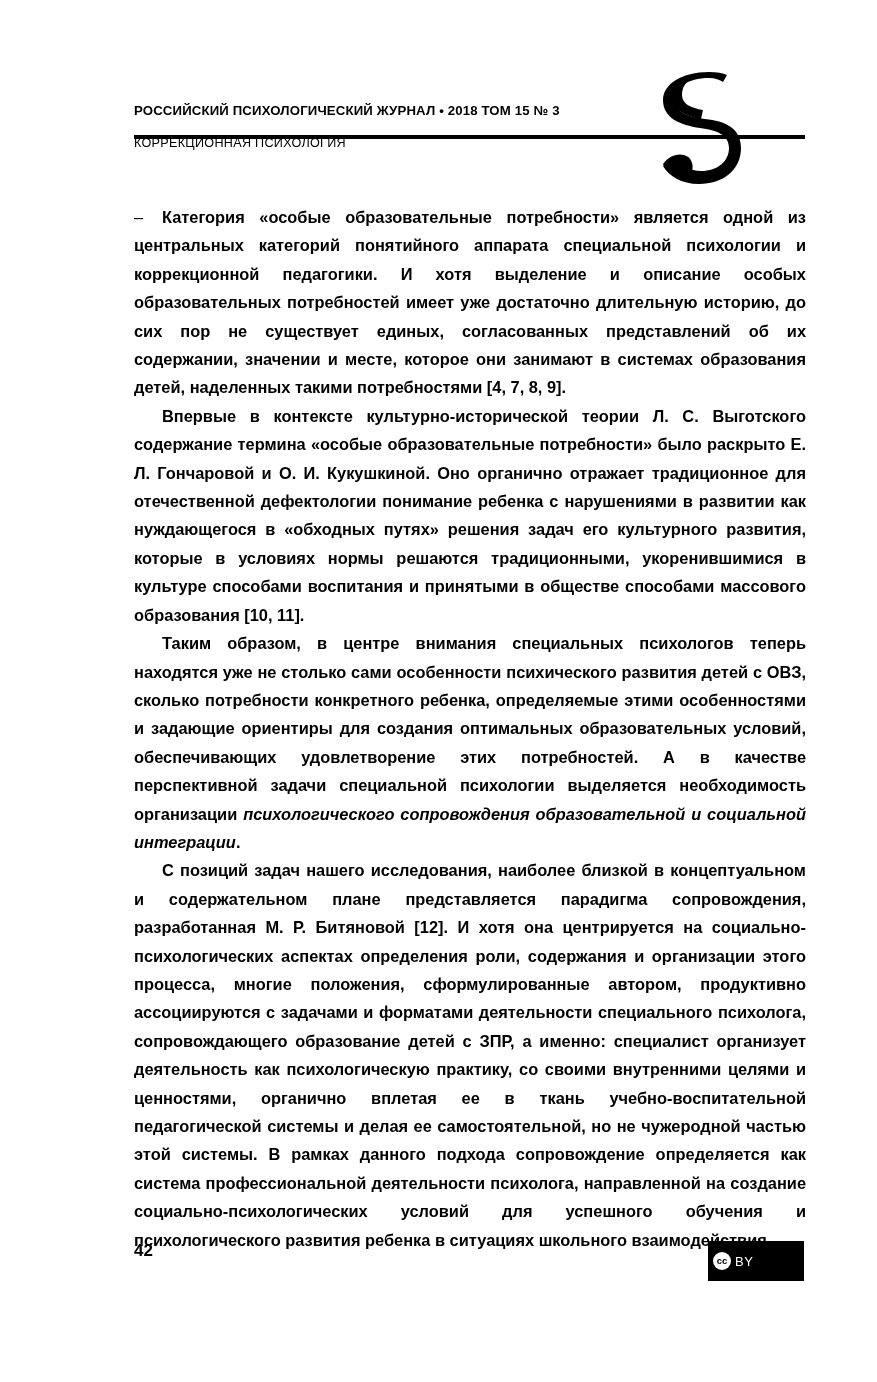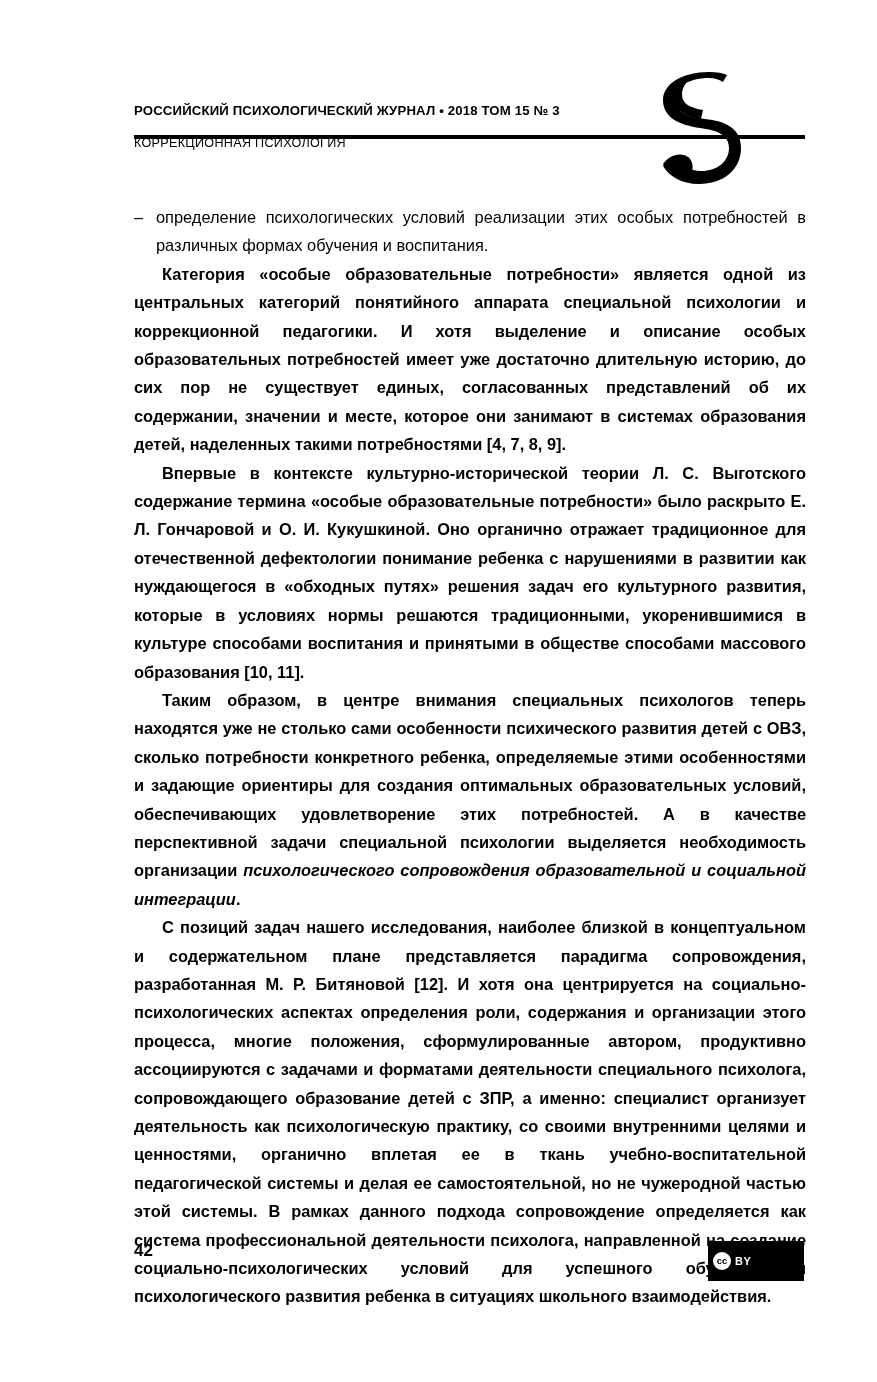--- a/index.html
+++ b/index.html
@@ -146,22 +146,22 @@
     color: #000;
     font-size: 9.5px;
     font-weight: 700;
     line-height: 18px;
     text-align: center;
     font-family: "Liberation Sans", sans-serif;
     flex: 0 0 auto;
   }
   .cc-by {
     color: #ffffff;
-    font-size: 11px;
-    font-weight: 700;
+    font-size: 13px;
+    font-weight: 400;
     letter-spacing: 0.5px;
     font-family: "Liberation Sans", sans-serif;
   }
 </style>
 </head>
 <body>
 
 <div class="page">
 
   <div class="masthead">
@@ -185,21 +185,21 @@
                C33 32 42 36 54 38 L52 47
                C34 44 22 36 22 22 Z" fill="#000000"></path>
       <path d="M14 92 C19 85 27 81 35 83 C42 85 45 92 43 99
                C41 106 33 108 26 105 C20 102 16 97 14 92 Z" fill="#000000"></path>
     </svg>
   </div>
 
   <div class="body-col">
 
     <p class="para bullet">
-      <span class="dash">–</span><span>определение психологических условий реализации этих особых потребностей в различных формах обучения и воспитания.</span>
+      <span class="dash">–</span>
     </p>
 
     <p class="para indent">
       <span>Категория «особые образовательные потребности» является одной из центральных категорий понятийного аппарата специальной психологии и коррекционной педагогики. И хотя выделение и описание особых образовательных потребностей имеет уже достаточно длительную историю, до сих пор не существует единых, согласованных представлений об их содержании, значении и месте, которое они занимают в системах образования детей, наделенных такими потребностями [4, 7, 8, 9].</span>
     </p>
 
     <p class="para indent">
       <span>Впервые в контексте культурно-исторической теории Л. С. Выготского содержание термина «особые образовательные потребности» было раскрыто Е. Л. Гончаровой и О. И. Кукушкиной. Оно органично отражает традиционное для отечественной дефектологии понимание ребенка с нарушениями в развитии как нуждающегося в «обходных путях» решения задач его культурного развития, которые в условиях нормы решаются традиционными, укоренившимися в культуре способами воспитания и принятыми в обществе способами массового образования [10, 11].</span>
     </p>
 

